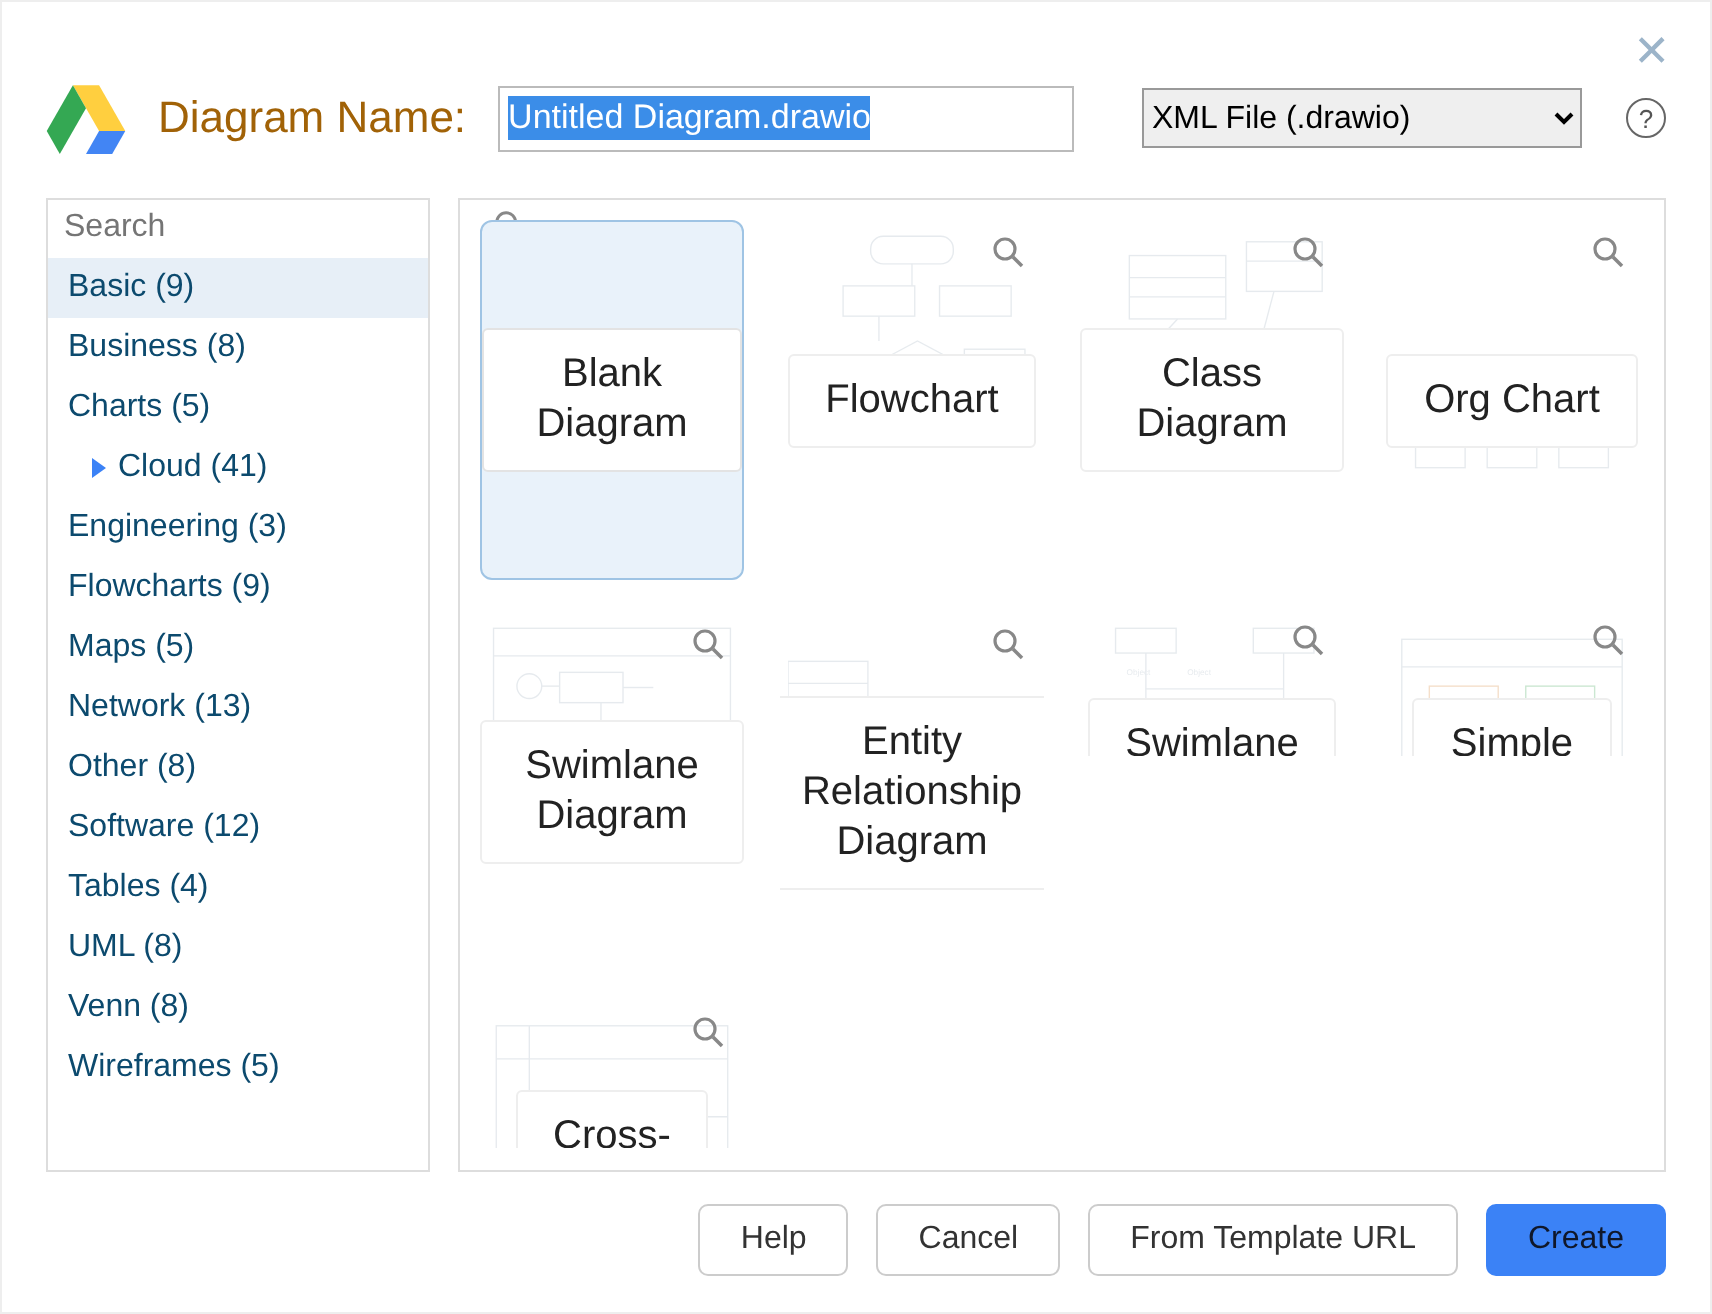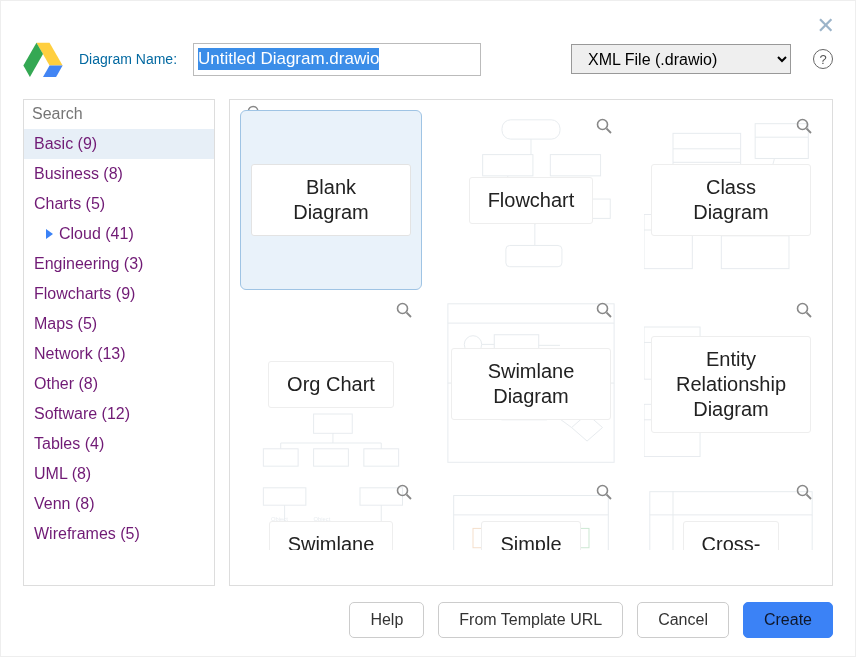--- a/index.html
+++ b/index.html
@@ -12,30 +12,30 @@
   .close-x {
     position: absolute; top: 14px; right: 20px;
     color: #9cb4c9; font-size: 22px; line-height: 1; cursor: pointer;
     font-weight: 300;
   }
   .header-row {
     display: flex; align-items: center; gap: 16px;
     margin-top: 22px; margin-bottom: 22px;
   }
   .drive-logo { width: 40px; height: 36px; flex: 0 0 auto; }
-  .name-label { font-size: 14px; color: #0369a1; }
+  .name-label { font-size: 22px; color: #a16207; }
   .name-input-sel {
     display: inline-block; background: #3b8de8; color: #fff;
     font-size: 17px; padding: 1px 0;
   }
   .name-wrap { display: inline-flex; align-items: center; width: 288px; height: 33px; border: 1px solid #bbb; padding: 1px 4px; overflow: hidden; }
   .format-select {
     margin-left: auto; width: 220px; height: 30px;
     border: 1px solid #999; background: #efefef;
-    font-size: 16px; padding: 2px 12px;
+    font-size: 16px; padding: 2px 0;
   }
   .help-circ {
     width: 20px; height: 20px; border: 1.5px solid #666; border-radius: 50%;
     display: inline-flex; align-items: center; justify-content: center;
     font-size: 13px; color: #555; cursor: pointer; margin-left: 6px;
   }
   .body-row { display: flex; gap: 14px; flex: 1 1 auto; min-height: 0; }
   .sidebar {
     width: 192px; border: 1px solid #ddd; display: flex; flex-direction: column;
     min-height: 0;
@@ -44,37 +44,37 @@
     display: flex; align-items: center; border-bottom: 1px solid transparent;
     padding: 4px 6px; gap: 6px;
   }
   .search-input {
     flex: 1 1 auto; border: none; outline: none; font-size: 16px;
     color: #777; background: transparent;
   }
   .search-icn { color: #888; font-size: 15px; }
   .cat-list { flex: 1 1 auto; overflow: hidden; }
   .cat-item {
-    padding: 6px 10px; font-size: 16px; color: #701a75; cursor: pointer;
+    padding: 6px 10px; font-size: 16px; color: #0c4a6e; cursor: pointer;
     display: flex; align-items: center; gap: 6px;
   }
   .cat-item.selected { background: #e7eff7; }
   .expand-tri {
     width: 0; height: 0; border-top: 5px solid transparent;
     border-bottom: 5px solid transparent; border-left: 7px solid #3b82f6;
     display: inline-block;
   }
   .cat-item.indented { padding-left: 22px; }
   .template-pane {
     flex: 1 1 auto; border: 1px solid #ddd; padding: 10px;
     overflow: hidden; position: relative;
   }
   .template-grid {
-    display: grid; grid-template-columns: repeat(3, 1fr);
-    gap: 4px 18px;
+    display: grid; grid-template-columns: repeat(4, 1fr);
+    gap: 16px 18px;
   }
   .tpl-card {
     position: relative; height: 180px;
     display: flex; align-items: center; justify-content: center;
     cursor: pointer; overflow: hidden;
   }
   .tpl-card.selected {
     background: #e9f2fa; border: 1px solid #9fc4e4; border-radius: 6px;
   }
   .tpl-mag {
@@ -329,18 +329,18 @@
               </svg></span>
             <div class="tpl-label" style="transform: translateY(18px);">Cross-</div>
           </div>
         </div>
     </div>
 
   </div>
 
   <div class="footer-row">
     <button class="btn">Help</button>
+    <button class="btn">Cancel</button>
     <button class="btn">From Template URL</button>
-    <button class="btn">Cancel</button>
     <button class="btn primary">Create</button>
   </div>
 
 </div>
 
 </body></html>

